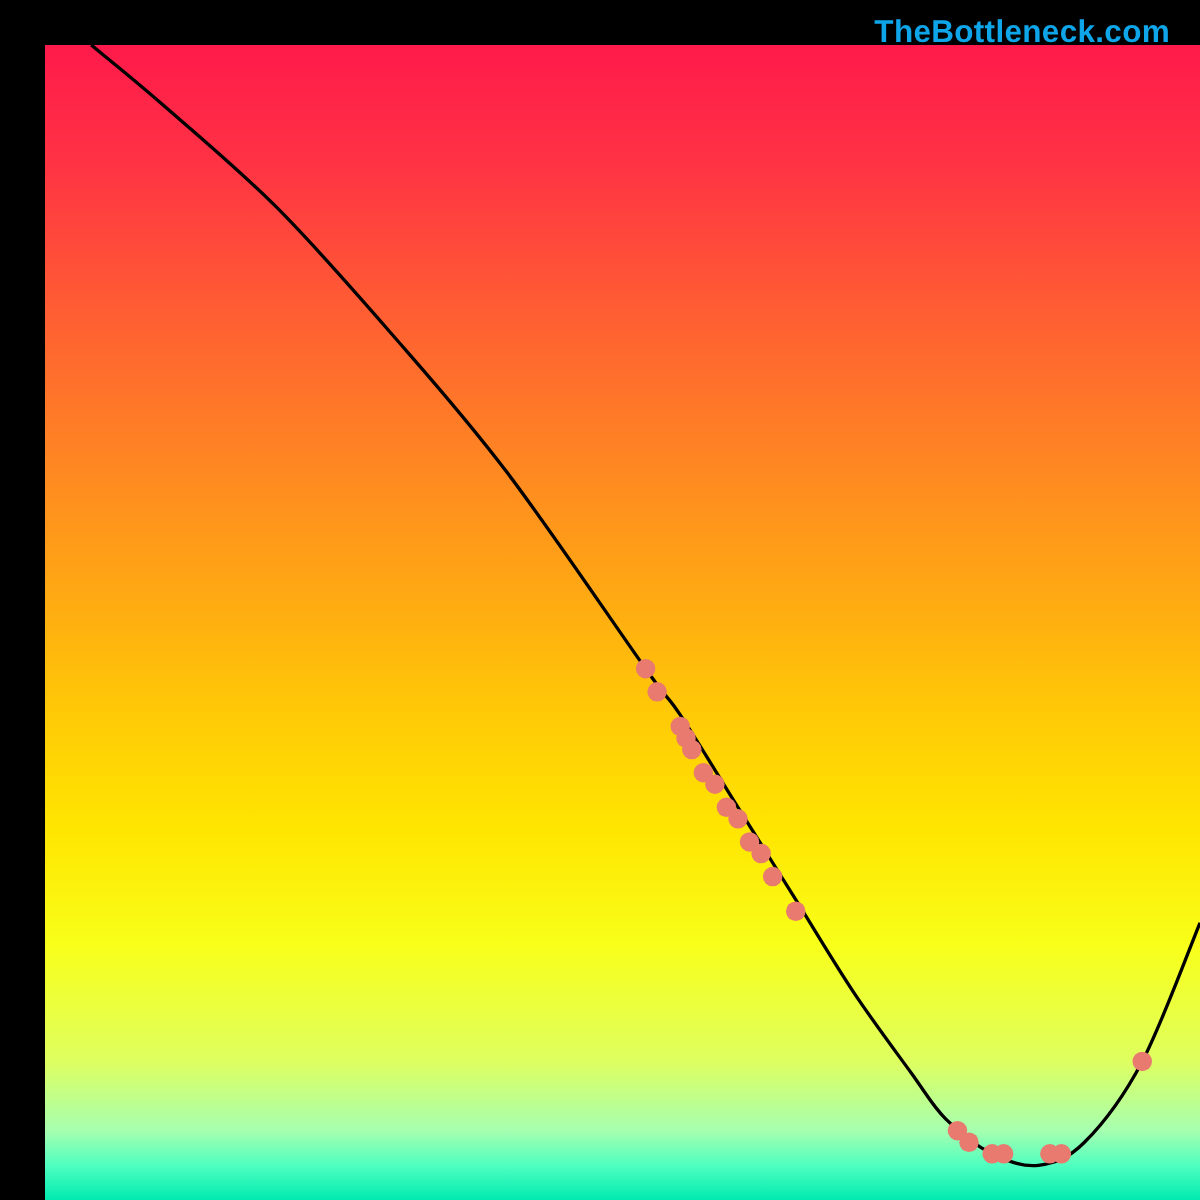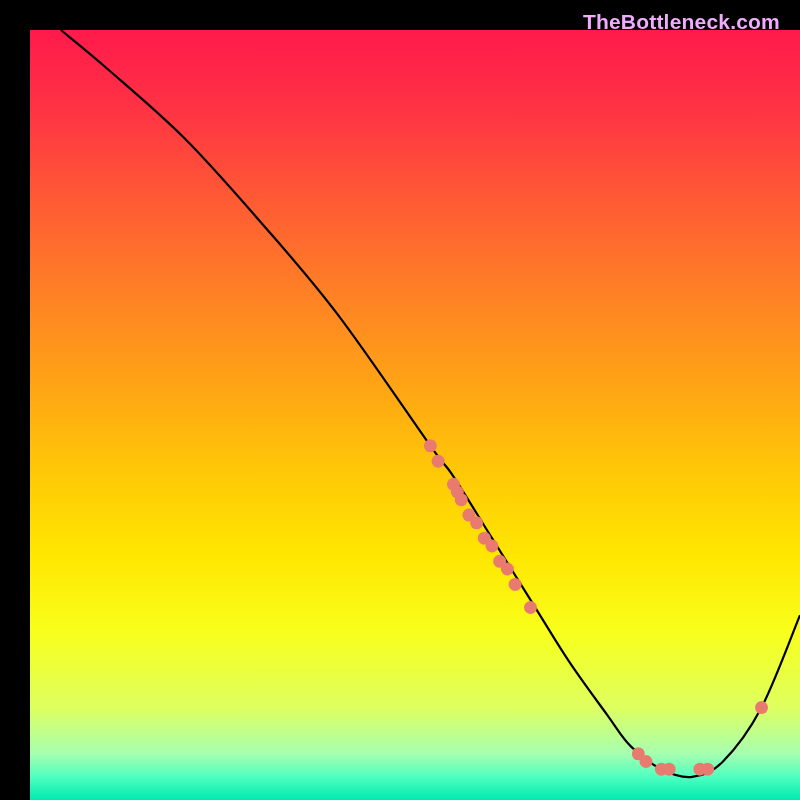--- a/index.html
+++ b/index.html
@@ -26,21 +26,21 @@
     height: 770px;
     overflow: hidden;
   }
   .watermark {
     position: absolute;
     top: -5px;
     right: 5px;
     font-family: Arial, Helvetica, sans-serif;
     font-size: 21px;
     font-weight: bold;
-    color: #f0abfc;
+    color: #0ea5e9;
     letter-spacing: 0.2px;
   }
 </style>
 </head>
 <body>
 
 <div class="frame">
   <div class="plot-area">
     <svg id="chart-svg" width="770" height="770" viewBox="0 0 770 770">
       <defs>

